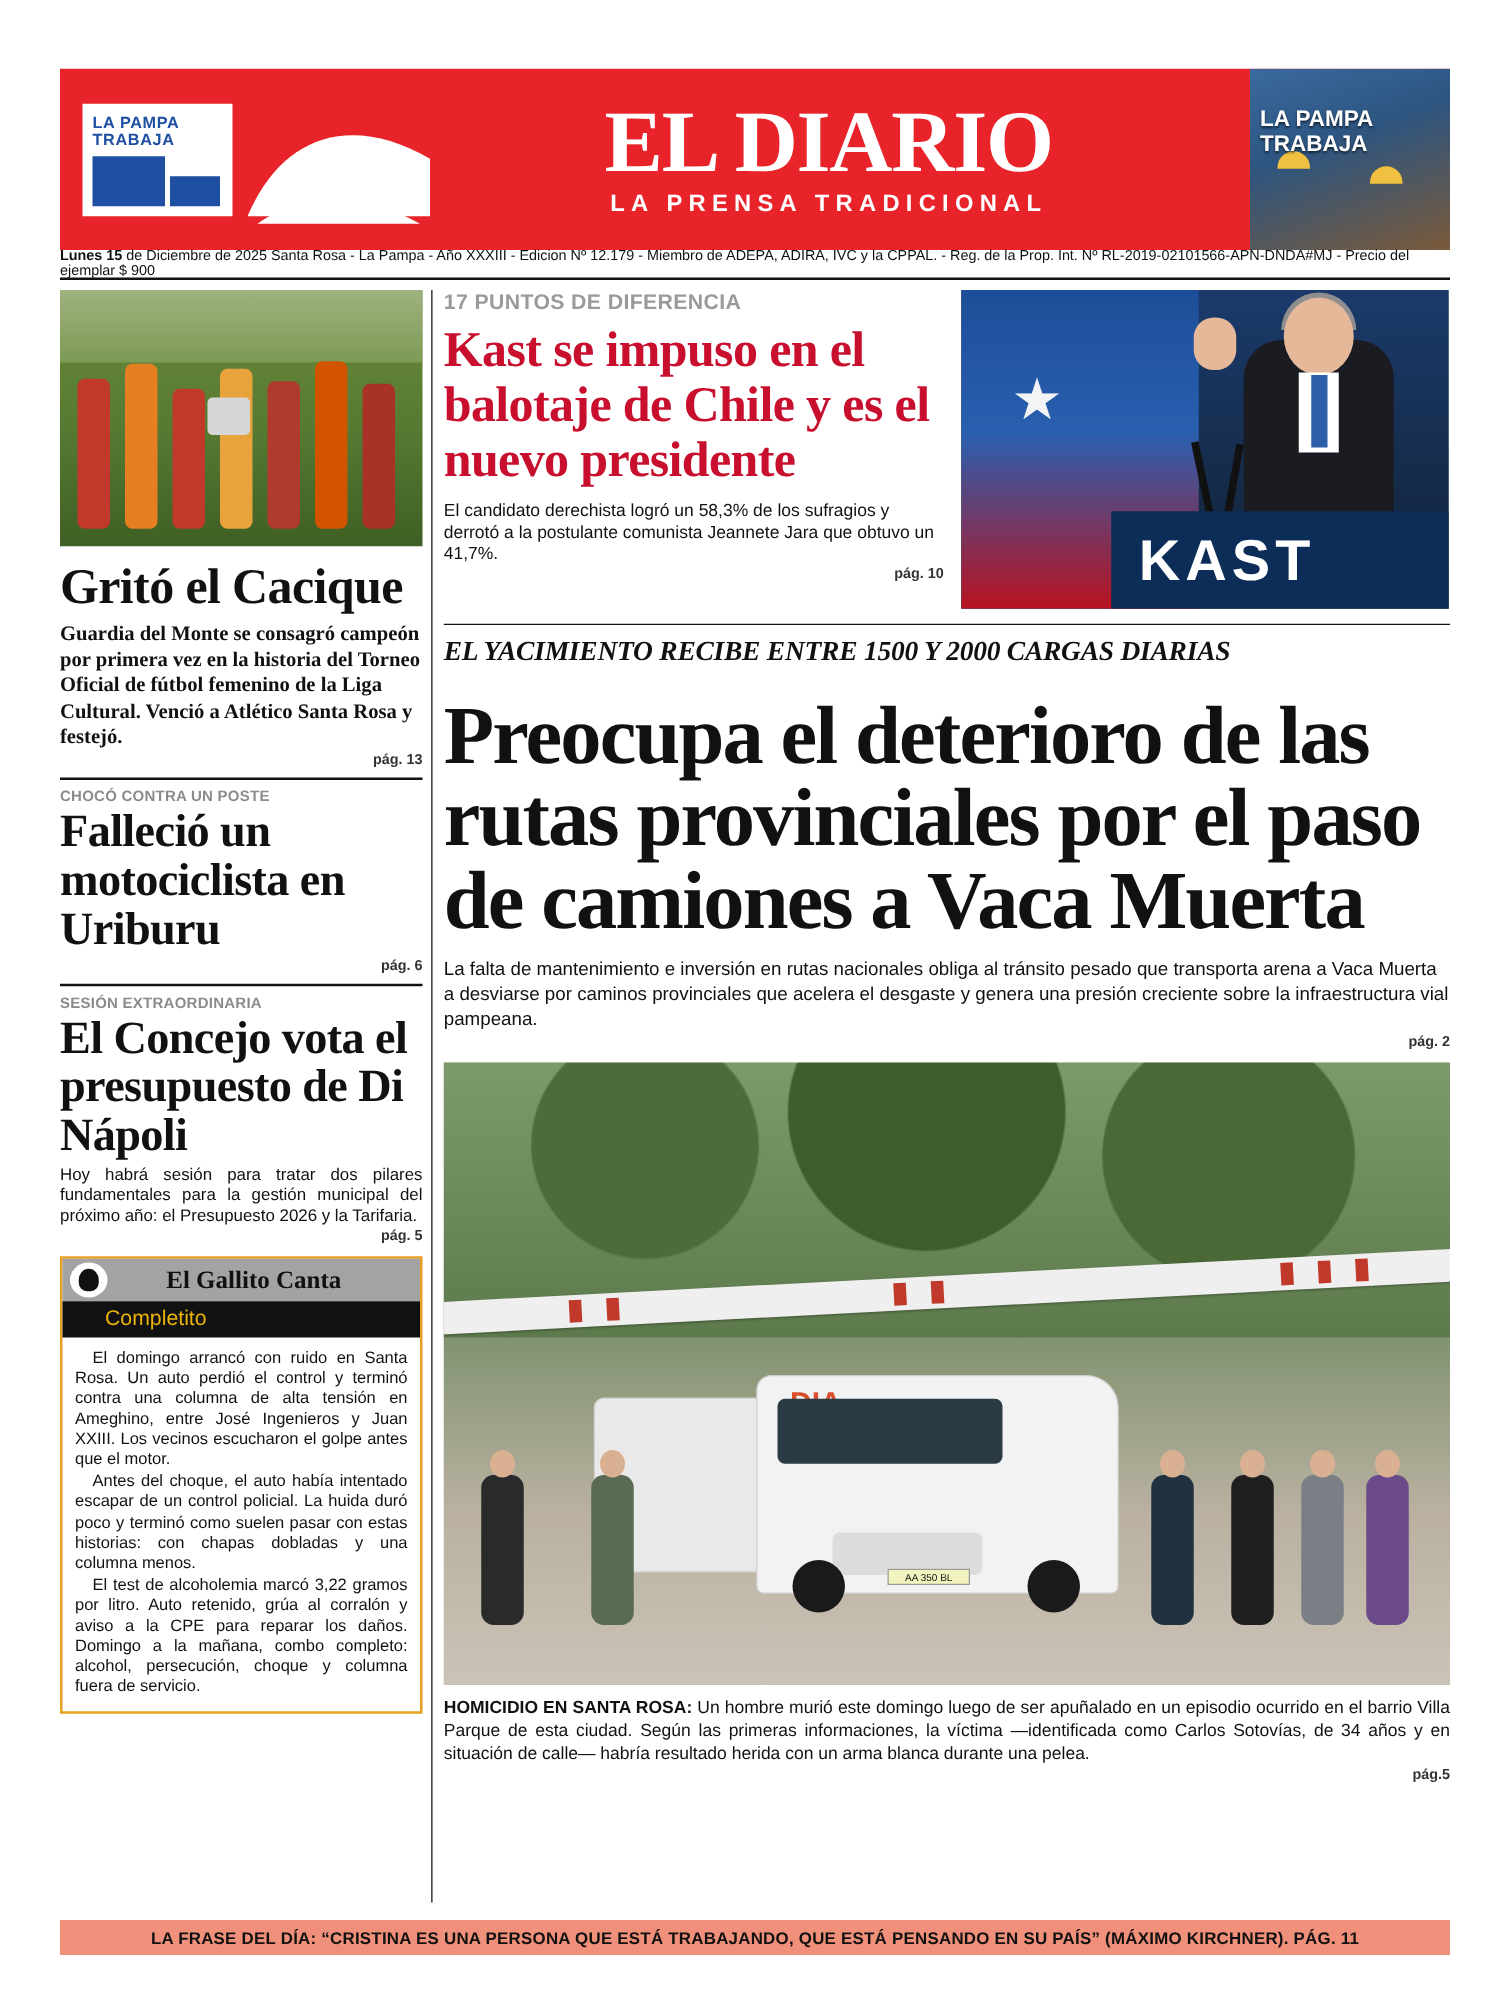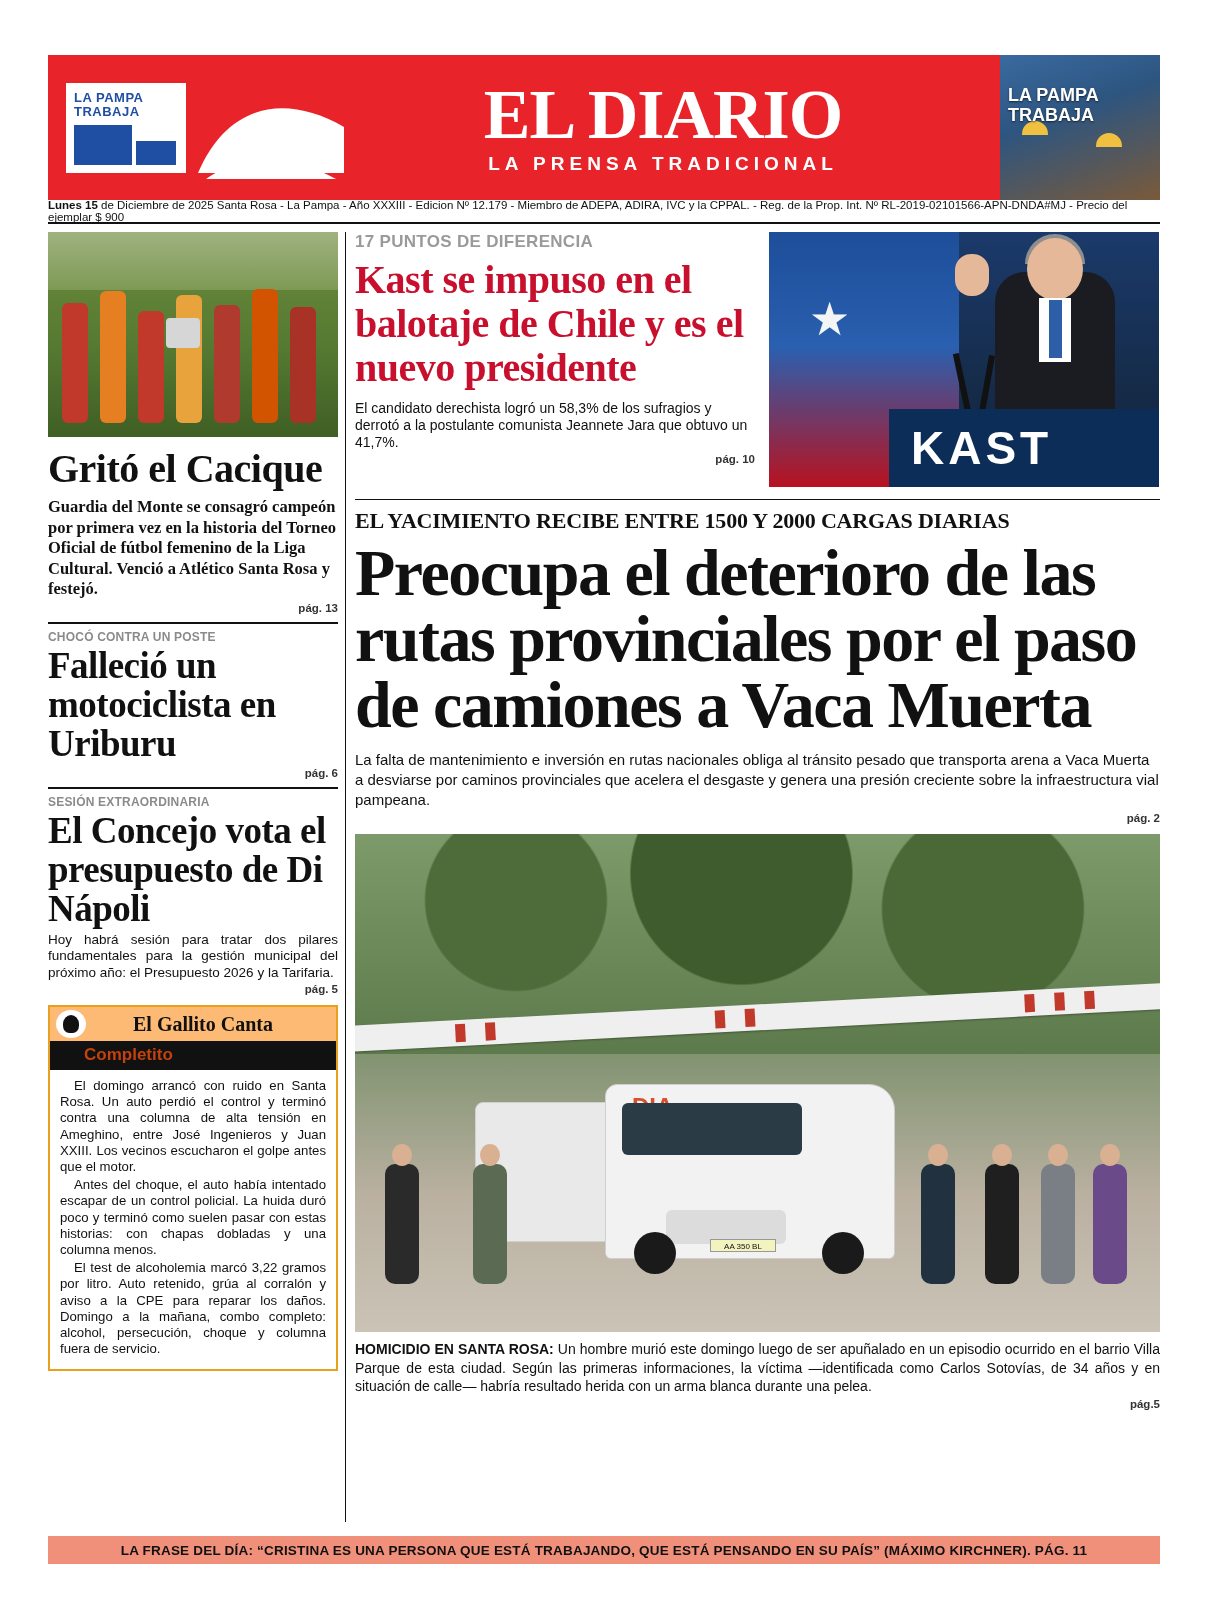--- a/index.html
+++ b/index.html
@@ -124,36 +124,36 @@
     font-size:37px; line-height:39px; letter-spacing:-0.5px; margin:2px 0 4px;
   }
   .body-sm {
     font-size:13.5px; line-height:16.5px; color:#111; text-align:justify;
   }
   
   .gallito {
     border:2px solid #e8a020; margin-top:10px; width:290px;
   }
   .gallito-head {
-    background:#fdba74; height:34px; display:flex; align-items:center; gap:8px; padding:0 6px;
+    background:#a3a3a3; height:34px; display:flex; align-items:center; gap:8px; padding:0 6px;
   }
   .gallito-head .rooster {
     width:30px; height:28px; background:#fff; border-radius:50%;
     position:relative; flex:0 0 auto; overflow:hidden;
   }
   .gallito-head .rooster:after{
     content:""; position:absolute; left:7px; top:5px; width:16px; height:18px;
     background:#111; border-radius:50% 50% 40% 40%;
   }
   .gallito-title {
     font-family:"Liberation Serif", serif; font-weight:bold; font-size:20px; color:#111;
     flex:1 1 auto; text-align:center; padding-right:18px;
   }
   .gallito-sub {
-    background:#111; color:#c2410c; font-weight:bold; font-size:17px;
+    background:#111; color:#eab308; font-weight:normal; font-size:17px;
     padding:4px 0 5px 34px;
   }
   .gallito-body {
     padding:8px 10px 10px; font-size:13.2px; line-height:16.2px; text-align:justify;
   }
   .gallito-body p { margin:0 0 2px; text-indent:14px; }
   
   .top-flex { display:flex; gap:14px; }
   .top-left { width:400px; }
   .top-right { width:390px; }
@@ -209,21 +209,21 @@
   .kast-hand {
     position:absolute; right:170px; top:22px; width:34px; height:42px;
     background:#e6b89a; border-radius:16px;
   }
   .kast-mic { position:absolute; left:190px; bottom:74px; width:6px; height:60px; background:#111; transform:rotate(-12deg);}
   .kast-mic2 { position:absolute; left:215px; bottom:74px; width:6px; height:58px; background:#111; transform:rotate(10deg);}
   
   .hr-thin { border-top:1px solid #111; margin:12px 0 8px; }
   .main-kicker {
     font-family:"Liberation Serif", serif; font-weight:bold; font-size:22px;
-    letter-spacing:-0.2px; margin-bottom:6px;
+    letter-spacing:-0.2px; margin-bottom:22px;font-style:italic;
   }
   .main-head {
     font-family:"Liberation Serif", serif; font-weight:bold;
     font-size:66px; line-height:66px; letter-spacing:-1.5px; margin-bottom:12px;
   }
   .main-sum {
     font-size:15px; line-height:20px; color:#111;
   }
   
   .photo-crime {

